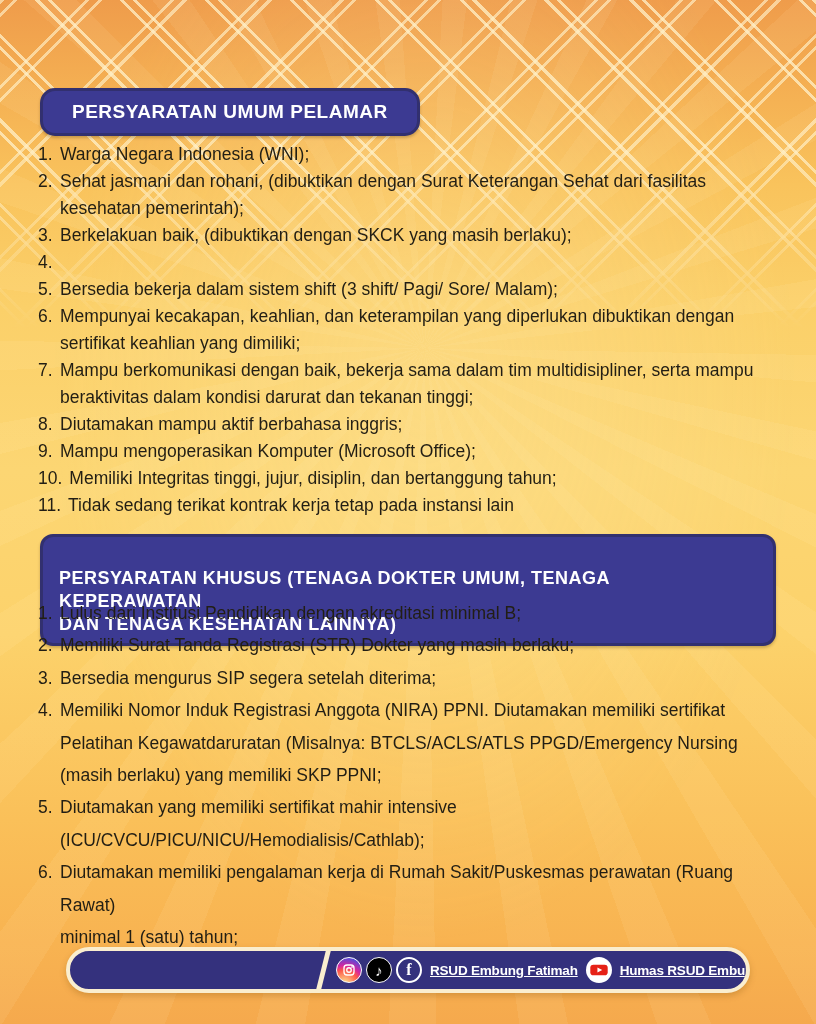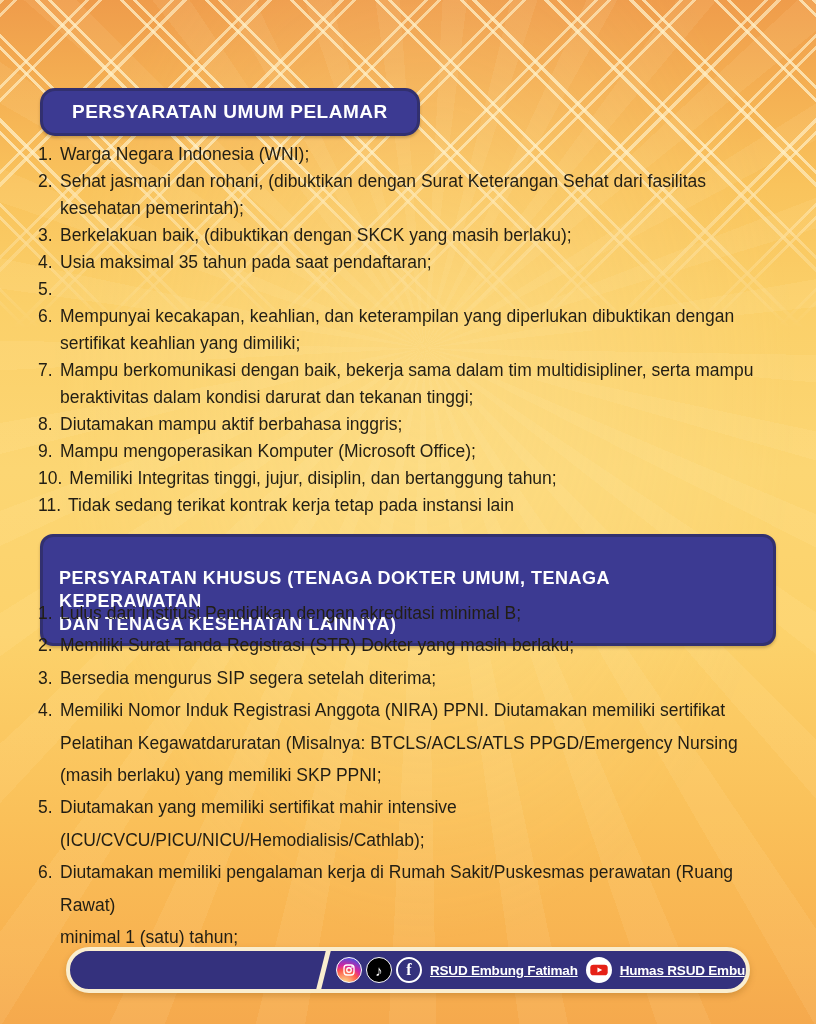--- a/index.html
+++ b/index.html
@@ -91,25 +91,25 @@
 kesehatan pemerintah);</span>
       </li>
 
       <li class="row">
         <span class="num">3.</span>
         <span class="txt">Berkelakuan baik, (dibuktikan dengan SKCK yang masih berlaku);</span>
       </li>
 
       <li class="row">
         <span class="num">4.</span>
-        <span class="txt">Usia maksimal 35 tahun pada saat pendaftaran;</span>
       </li>
 
       <li class="row">
         <span class="num">5.</span>
+        <span class="txt">Bersedia bekerja dalam sistem shift (3 shift/ Pagi/ Sore/ Malam);</span>
       </li>
 
       <li class="row">
         <span class="num">6.</span>
         <span class="txt">Mempunyai kecakapan, keahlian, dan keterampilan yang diperlukan dibuktikan dengan
 sertifikat keahlian yang dimiliki;</span>
       </li>
 
       <li class="row">
         <span class="num">7.</span>

